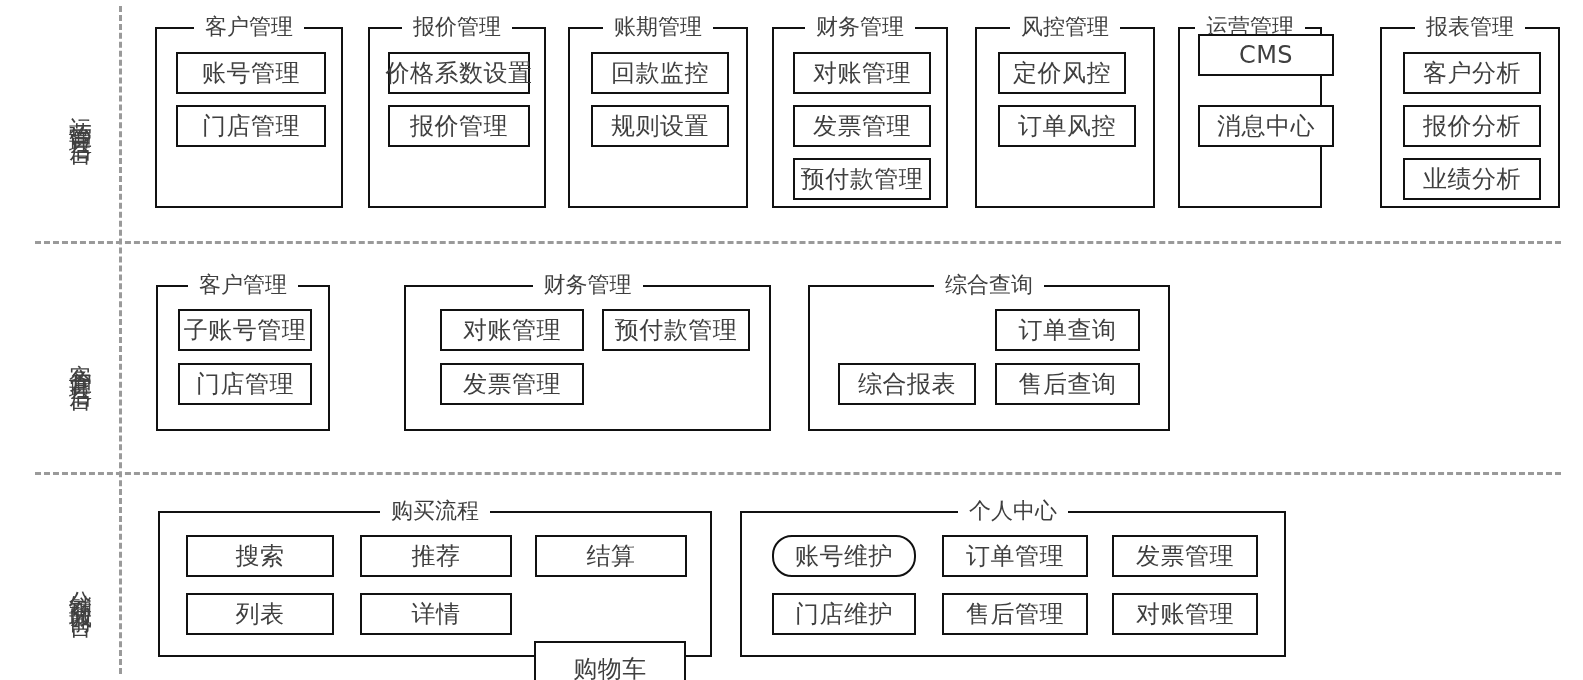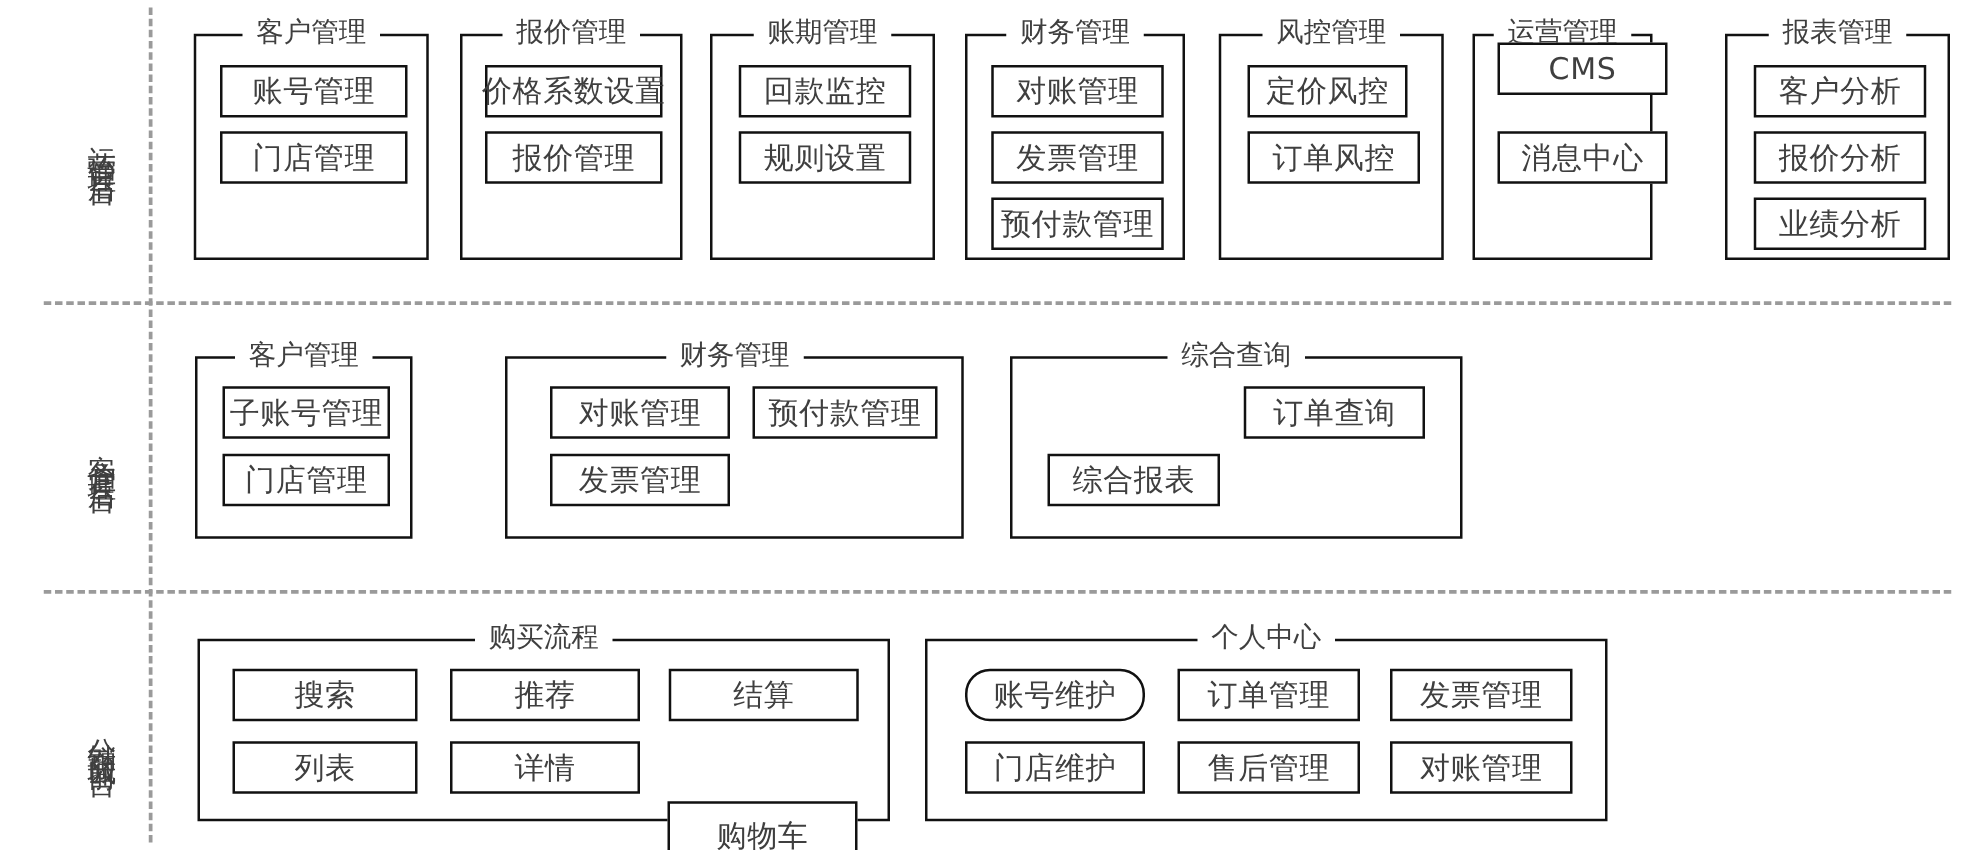--- a/index.html
+++ b/index.html
@@ -163,20 +163,21 @@
       <div class="group-title">财务管理</div>
       <div class="item" style="left:34px; top:22px; width:144px; height:42px;">对账管理</div>
       <div class="item" style="left:196px; top:22px; width:148px; height:42px;">预付款管理</div>
       <div class="item" style="left:34px; top:76px; width:144px; height:42px;">发票管理</div>
     </div>
 
     <div class="group" style="left:808px; top:44px; width:362px; height:146px;">
       <div class="group-title">综合查询</div>
       <div class="item" style="left:185px; top:22px; width:145px; height:42px;">订单查询</div>
       <div class="item" style="left:28px; top:76px; width:138px; height:42px;">综合报表</div>
+      <div class="item" style="left:185px; top:76px; width:145px; height:42px;">售后查询</div>
     </div>
   </div>
 
   <div class="band" style="top:472px; height:208px;">
 
     <div class="band-label" style="top:20px; height:190px;">分销商城前台</div>
 
     <div class="group" style="left:158px; top:39px; width:554px; height:146px;">
       <div class="group-title">购买流程</div>
       <div class="item" style="left:26px; top:22px; width:148px; height:42px;">搜索</div>

